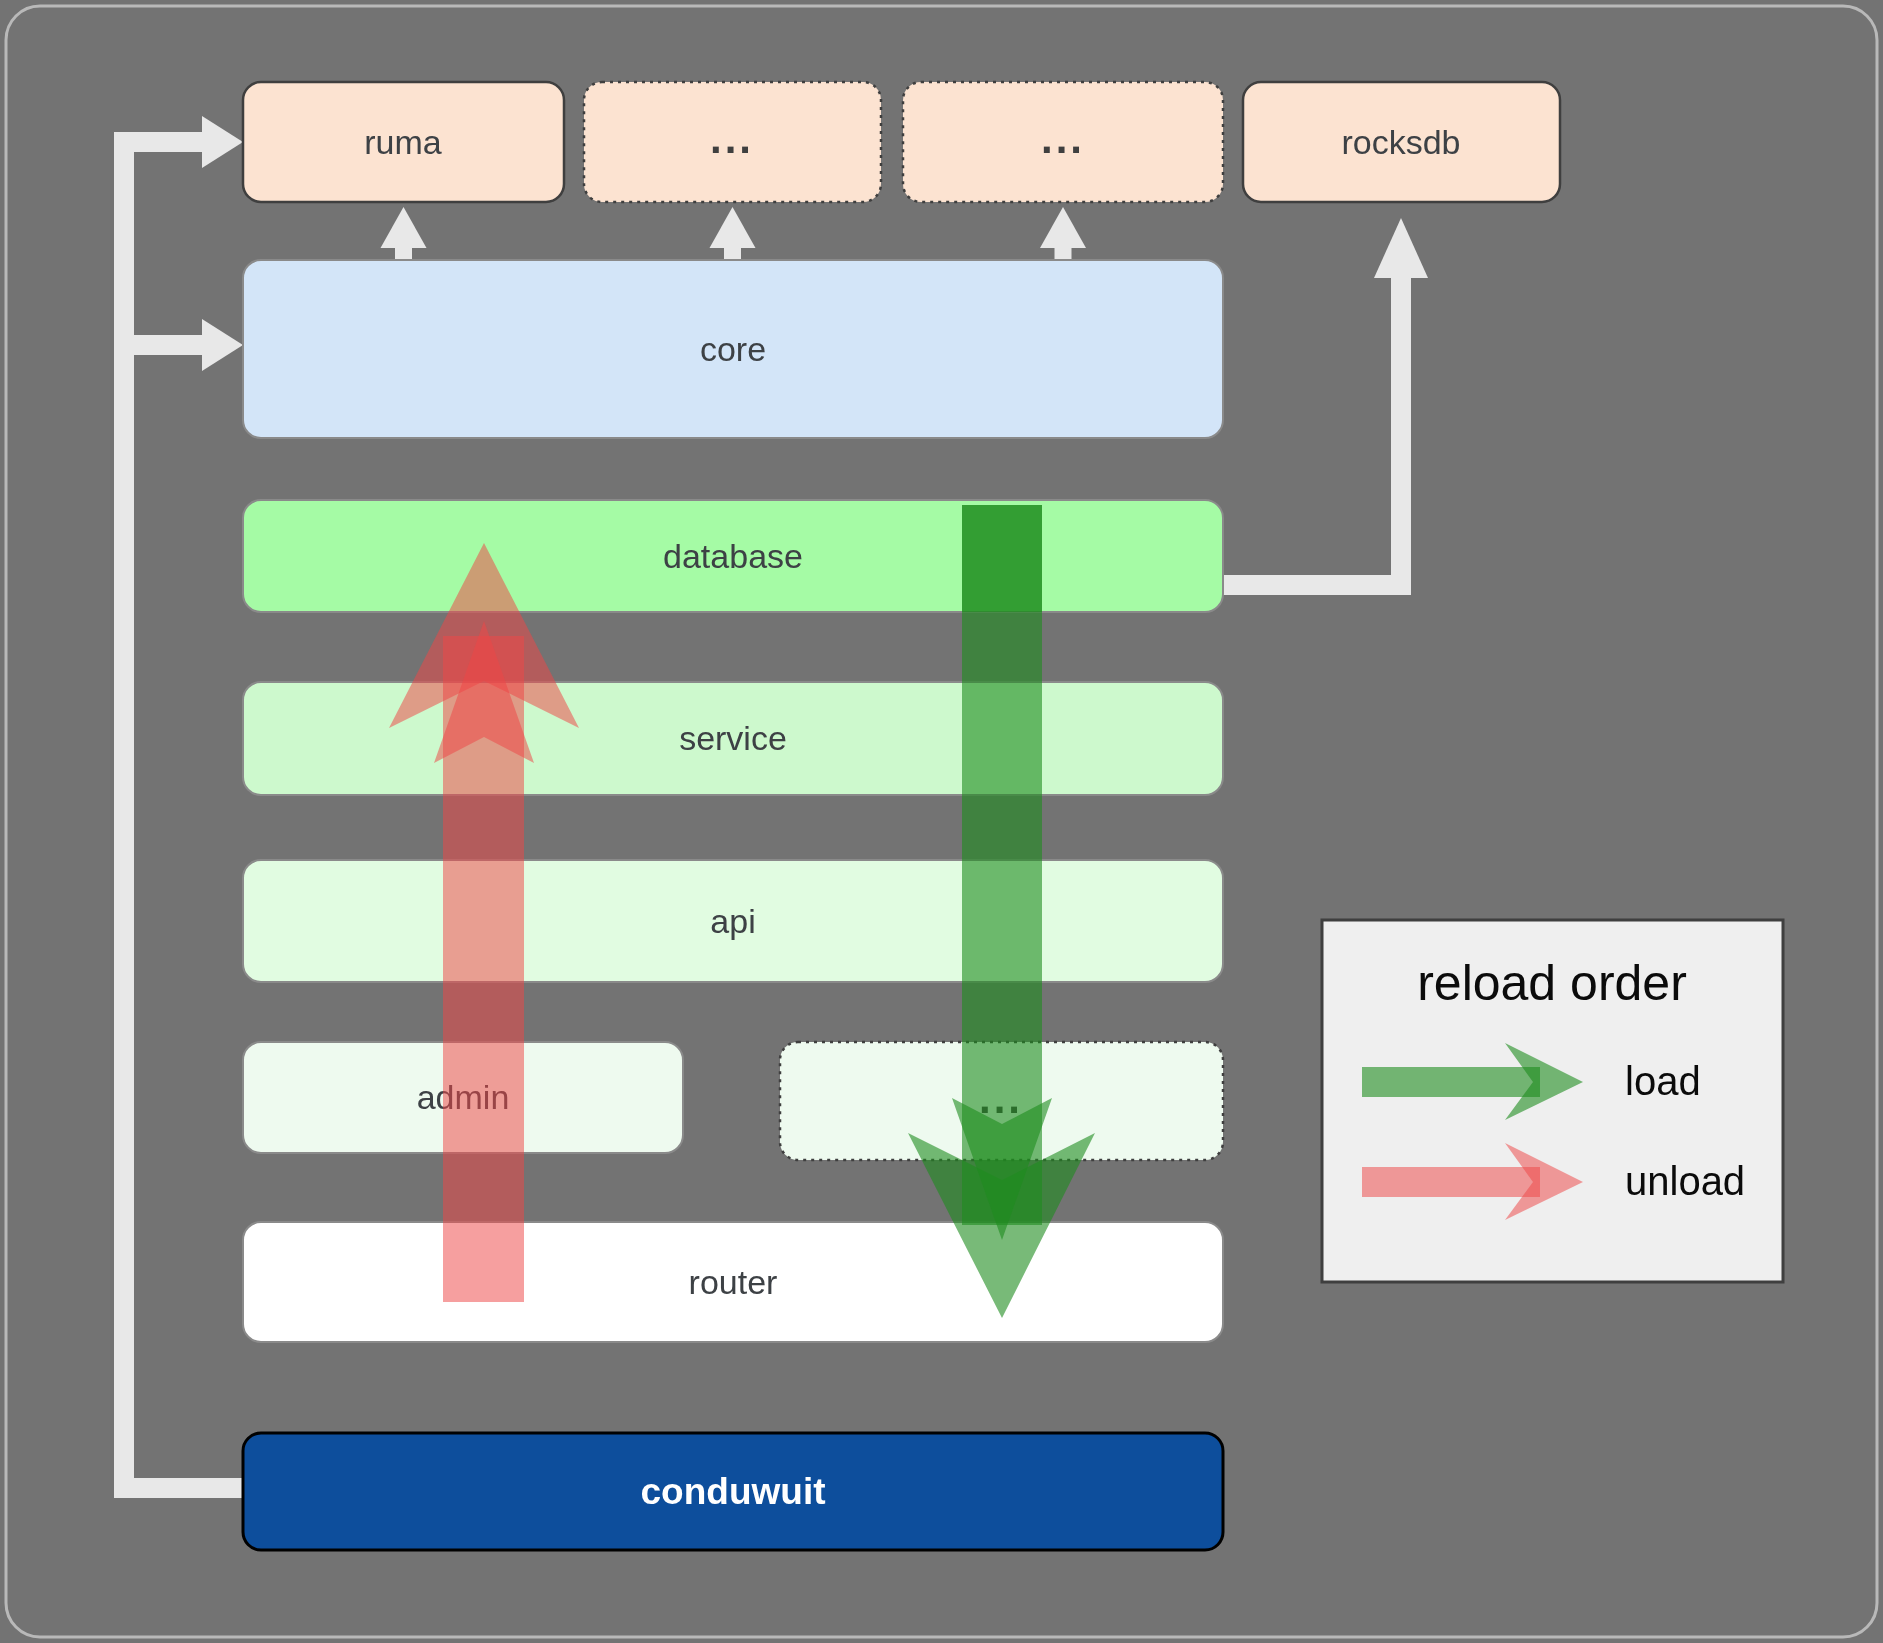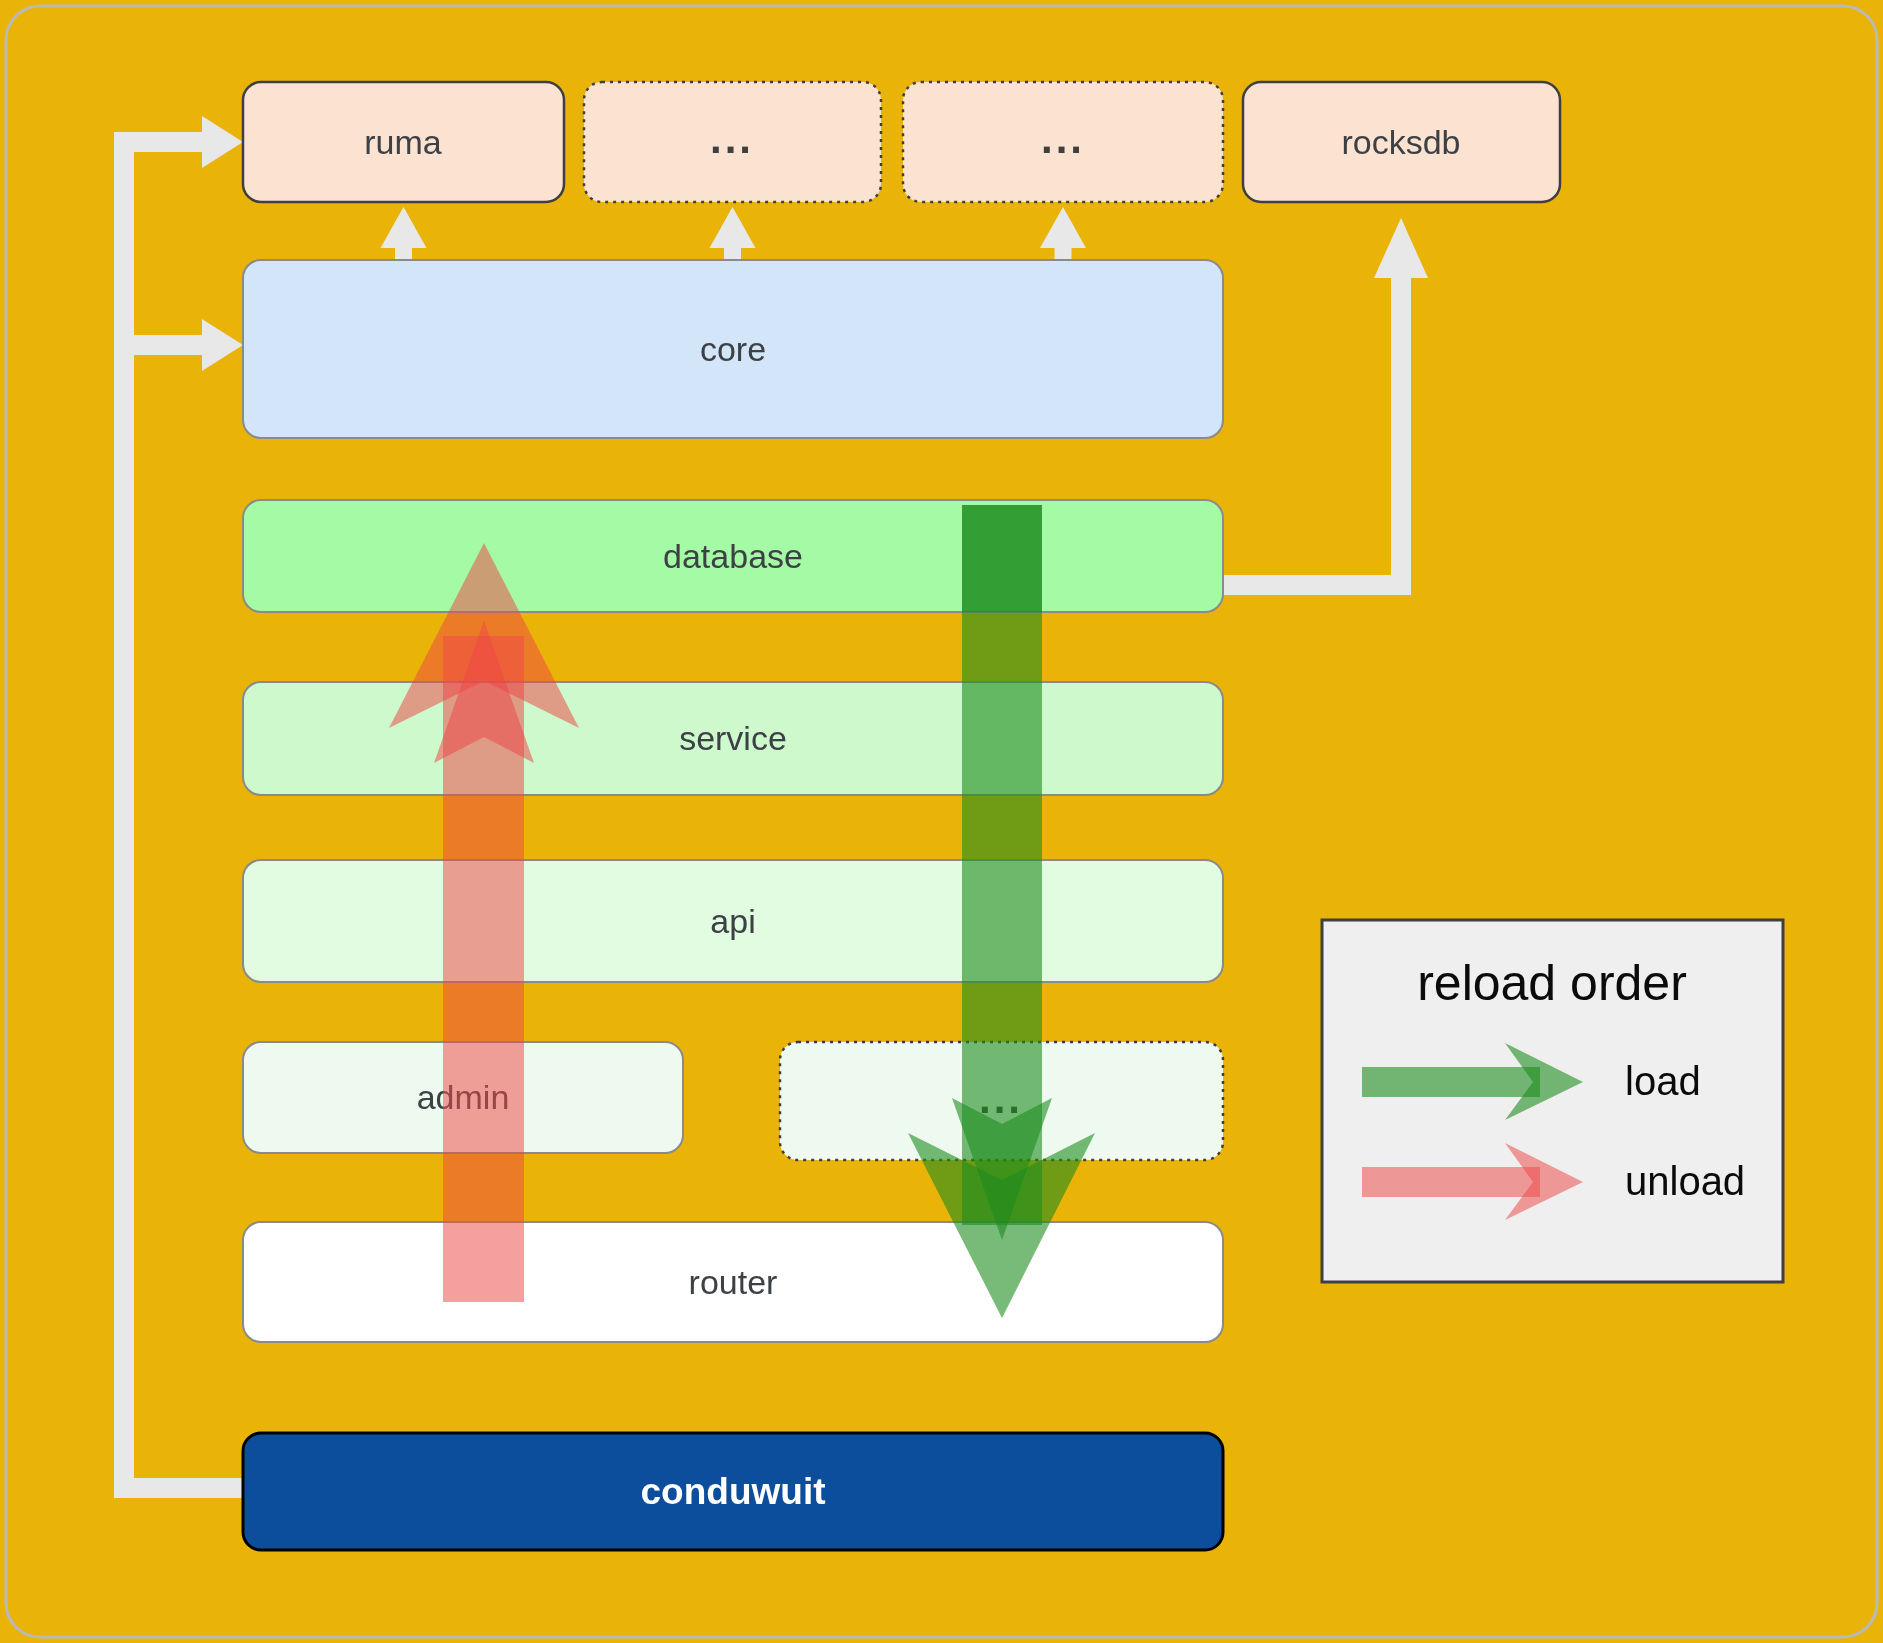--- a/index.html
+++ b/index.html
@@ -1,16 +1,16 @@
 <!DOCTYPE html>
 <html><head>
 <meta charset="utf-8">
 <style>
   html,body { margin:0; padding:0; background:#ffffff; }
-  .stage { width:1883px; height:1643px; position:relative; background:#eab308; overflow:hidden; }
+  .stage { width:1883px; height:1643px; position:relative; background:#737373; overflow:hidden; }
   svg text { font-family:"Liberation Sans", sans-serif; }
   .node-label { font-size:34px; }
   .ellipsis-label { font-size:42px; font-weight:bold; letter-spacing:3px; }
   .conduwuit-label { font-size:37px; font-weight:bold; }
   .legend-title { font-size:50px; }
   .legend-item-label { font-size:40px; }
 </style>
 </head>
 <body>
 

